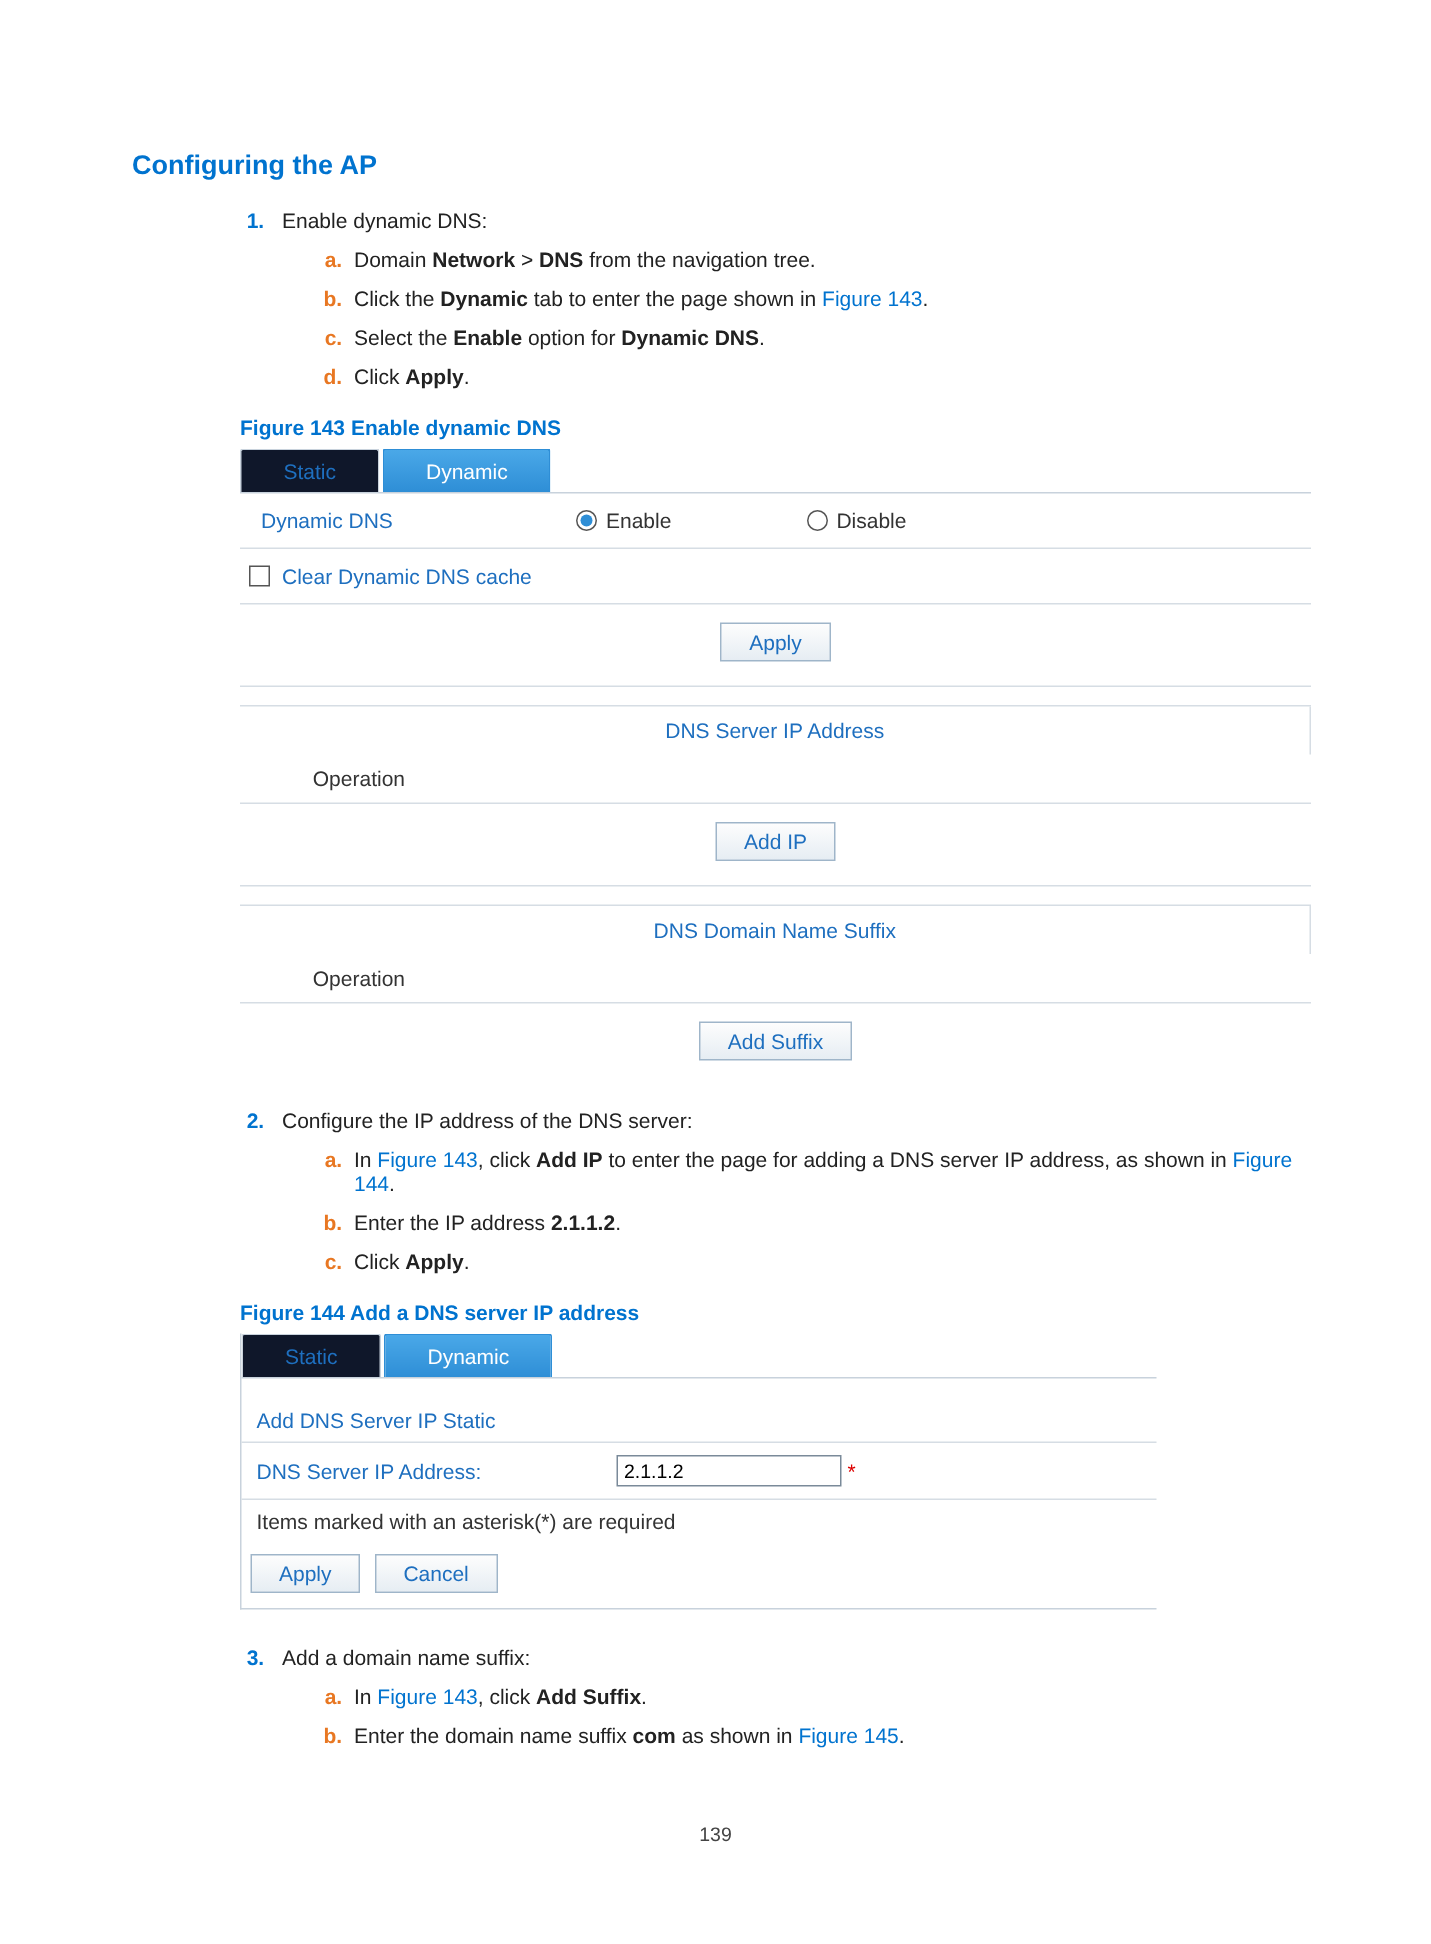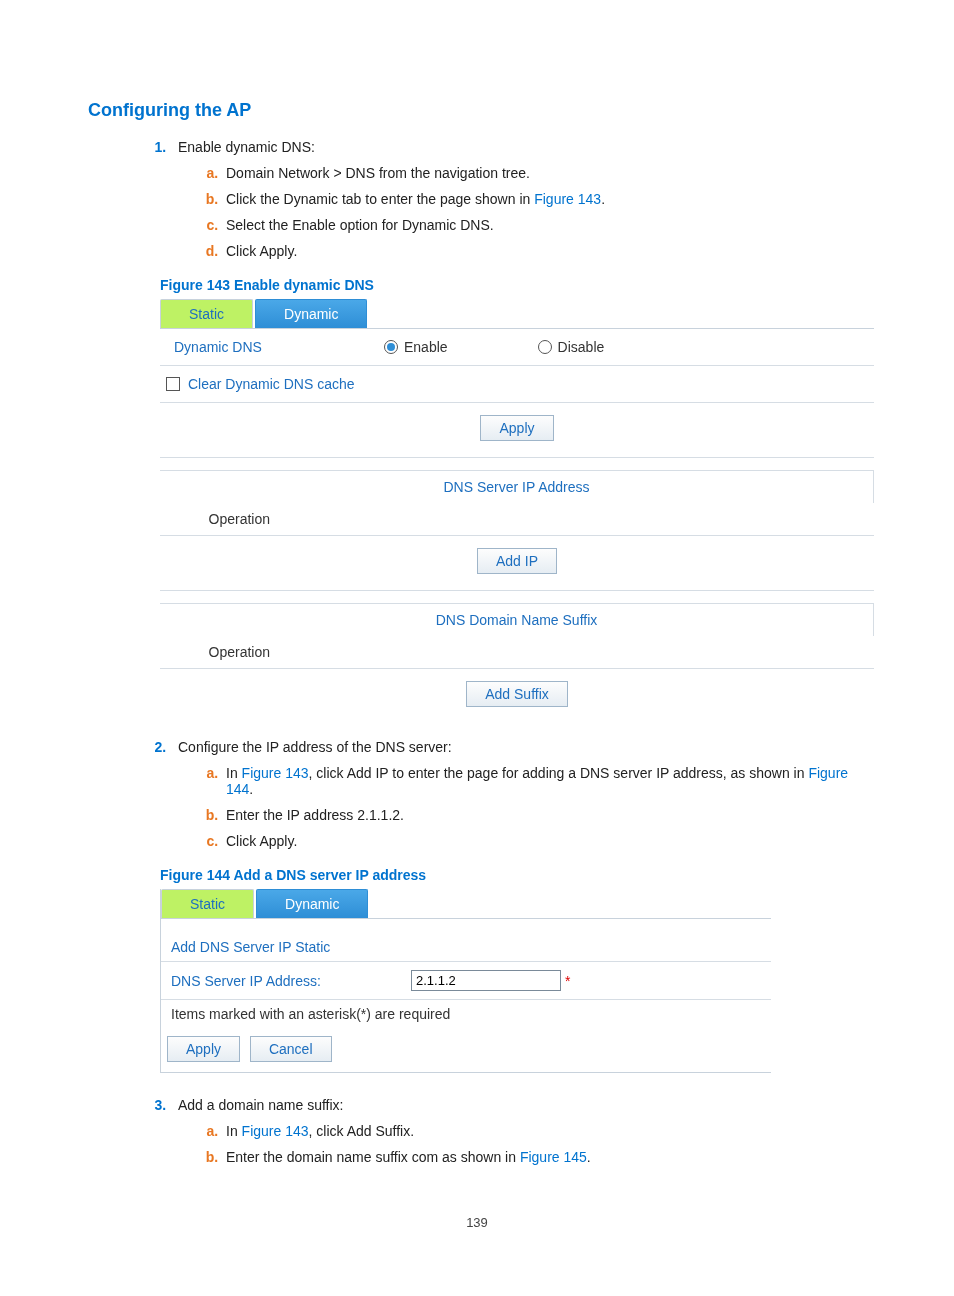--- a/index.html
+++ b/index.html
@@ -11,21 +11,21 @@
     width: 954px;
     box-sizing: border-box;
   }
   h3.section-heading {
     color: #0073CF;
     font-size: 18px;
     font-weight: bold;
     margin: 60px 0 18px 8px;
   }
   ol.num-list {
-    margin: 0;
+    margin: 10px;
     padding-left: 90px;
   }
   ol.num-list > li {
     margin-bottom: 10px;
     padding-left: 8px;
   }
   ol.num-list > li::marker {
     color: #0073CF;
     font-weight: bold;
   }
@@ -46,21 +46,21 @@
     color: #0073CF;
     font-weight: bold;
     font-size: 14px;
     margin: 18px 0 6px 80px;
   }
   .fig-link {
     color: #0073CF;
     text-decoration: none;
     cursor: pointer;
   }
-  b { font-weight: normal; }
+  b { font-weight: bold; }
   .page-num {
     text-align: center;
     font-size: 13px;
     margin-top: 50px;
     color: #444;
   }
 
   
   .ui-box {
     margin-left: 80px;
@@ -69,21 +69,21 @@
   .tabs {
     display: flex;
     border-bottom: 1px solid #c8d2dc;
   }
   .tab {
     padding: 6px 28px;
     font-size: 14px;
     color: #1E6FBF;
     border: 1px solid #c8d2dc;
     border-bottom: none;
-    background: #bef264;
+    background: #0f172a;
     margin-right: 2px;
     border-radius: 2px 2px 0 0;
   }
   .tab.active {
     background: linear-gradient(#4aa8e8, #2e8ed6);
     color: #fff;
     border-color: #2e8ed6;
   }
   .ui-row {
     display: flex;

